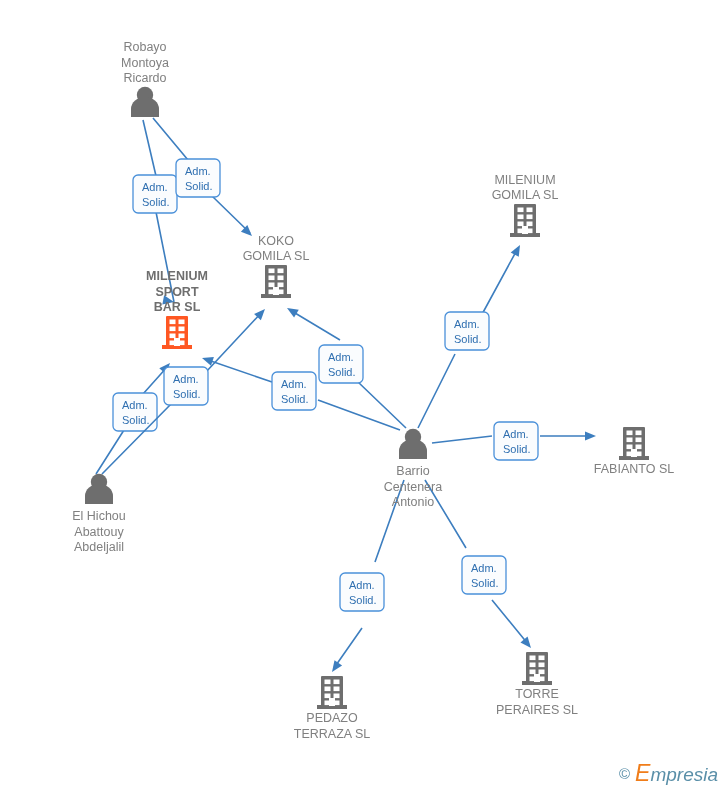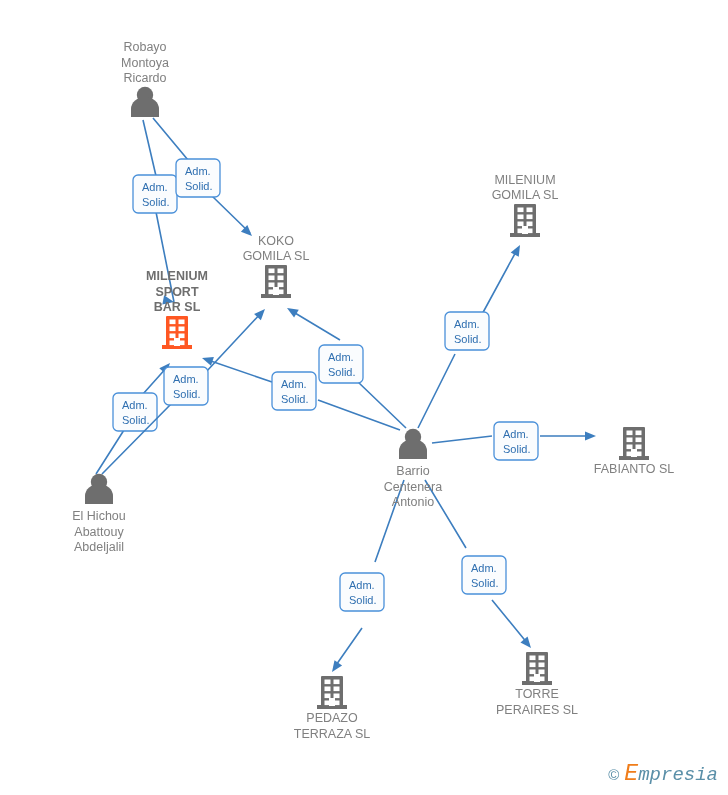--- a/index.html
+++ b/index.html
@@ -67,21 +67,21 @@
     align-items: center;
     gap: 5px;
     user-select: none;
   }
   .watermark-c {
     font-family: "Liberation Sans", sans-serif;
     font-size: 15px;
     color: #5a8fa8;
   }
   .watermark-name {
-    font-family: Liberation Mono, monospace;
+    font-family: Liberation Sans, sans-serif;
     font-size: 19px;
     font-style: italic;
     color: #5a8fa8;
     letter-spacing: 0px;
   }
   .watermark-name .lead {
     color: #f07d1a;
     font-size: 23px;
   }
 </style>

